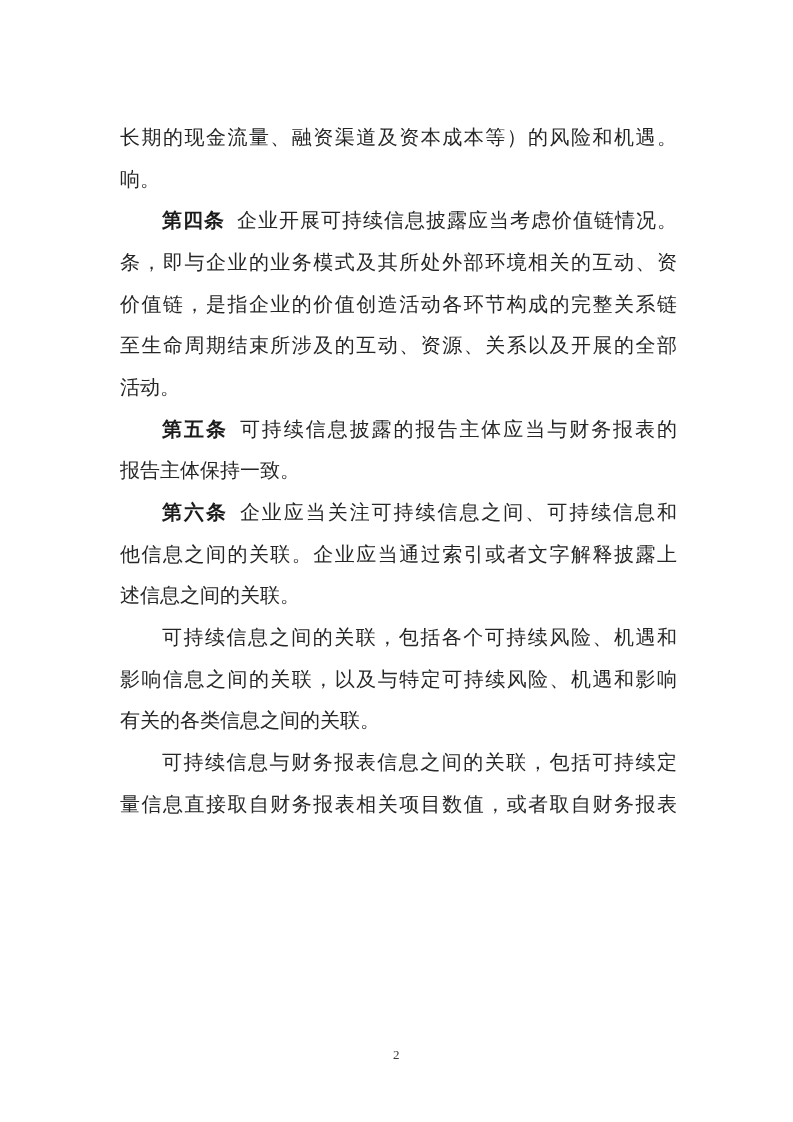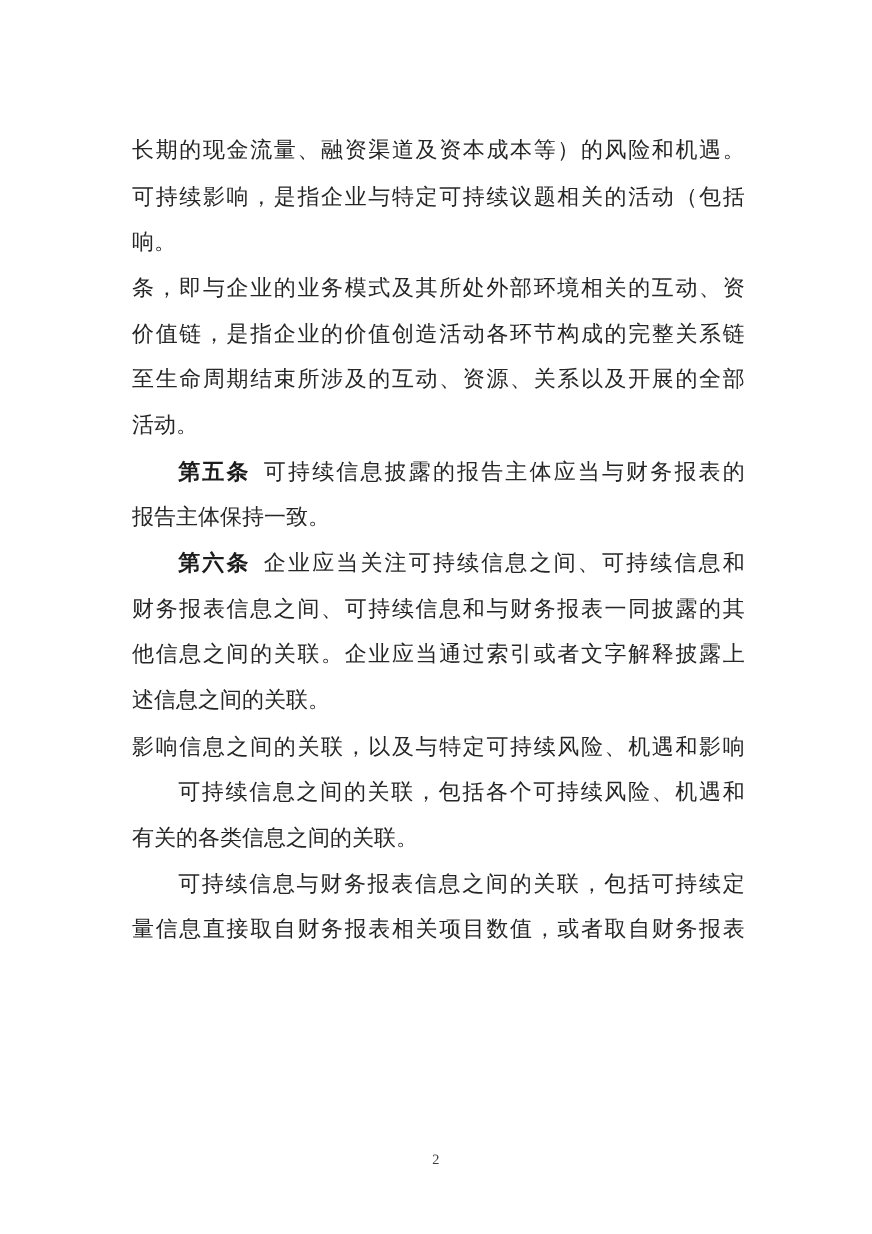--- a/index.html
+++ b/index.html
@@ -55,42 +55,43 @@
     color: #3a3a3a;
     letter-spacing: 0.5px;
   }
 </style>
 </head>
 <body>
 
 <div class="page">
   <div class="text-block">
     <div class="line">长期的现金流量、融资渠道及资本成本等）的风险和机遇。</div>
-    <div class="line">可持续影响，是指企业与特定可持续议题相关的活动（包括</div>
     <div class="line last">响。</div>
 
+    <div class="line ind">
+      <b class="term">第四条</b><span>企业开展可持续信息披露应当考虑价值链情况。</span>
+    </div>
     <div class="line">条，即与企业的业务模式及其所处外部环境相关的互动、资</div>
     <div class="line">价值链，是指企业的价值创造活动各环节构成的完整关系链</div>
     <div class="line">至生命周期结束所涉及的互动、资源、关系以及开展的全部</div>
     <div class="line last">活动。</div>
 
     <div class="line ind">
       <b class="term">第五条</b><span>可持续信息披露的报告主体应当与财务报表的</span>
     </div>
     <div class="line last">报告主体保持一致。</div>
 
     <div class="line ind">
       <b class="term">第六条</b><span>企业应当关注可持续信息之间、可持续信息和</span>
     </div>
-    <div class="line">财务报表信息之间、可持续信息和与财务报表一同披露的其</div>
     <div class="line">他信息之间的关联。企业应当通过索引或者文字解释披露上</div>
     <div class="line last">述信息之间的关联。</div>
 
+    <div class="line ind">可持续信息之间的关联，包括各个可持续风险、机遇和</div>
     <div class="line">影响信息之间的关联，以及与特定可持续风险、机遇和影响</div>
-    <div class="line ind">可持续信息之间的关联，包括各个可持续风险、机遇和</div>
     <div class="line last">有关的各类信息之间的关联。</div>
 
     <div class="line ind">可持续信息与财务报表信息之间的关联，包括可持续定</div>
     <div class="line">量信息直接取自财务报表相关项目数值，或者取自财务报表</div>
   </div>
 
   <div class="footer">
     <span class="pagenum">2</span>
   </div>
 </div>

